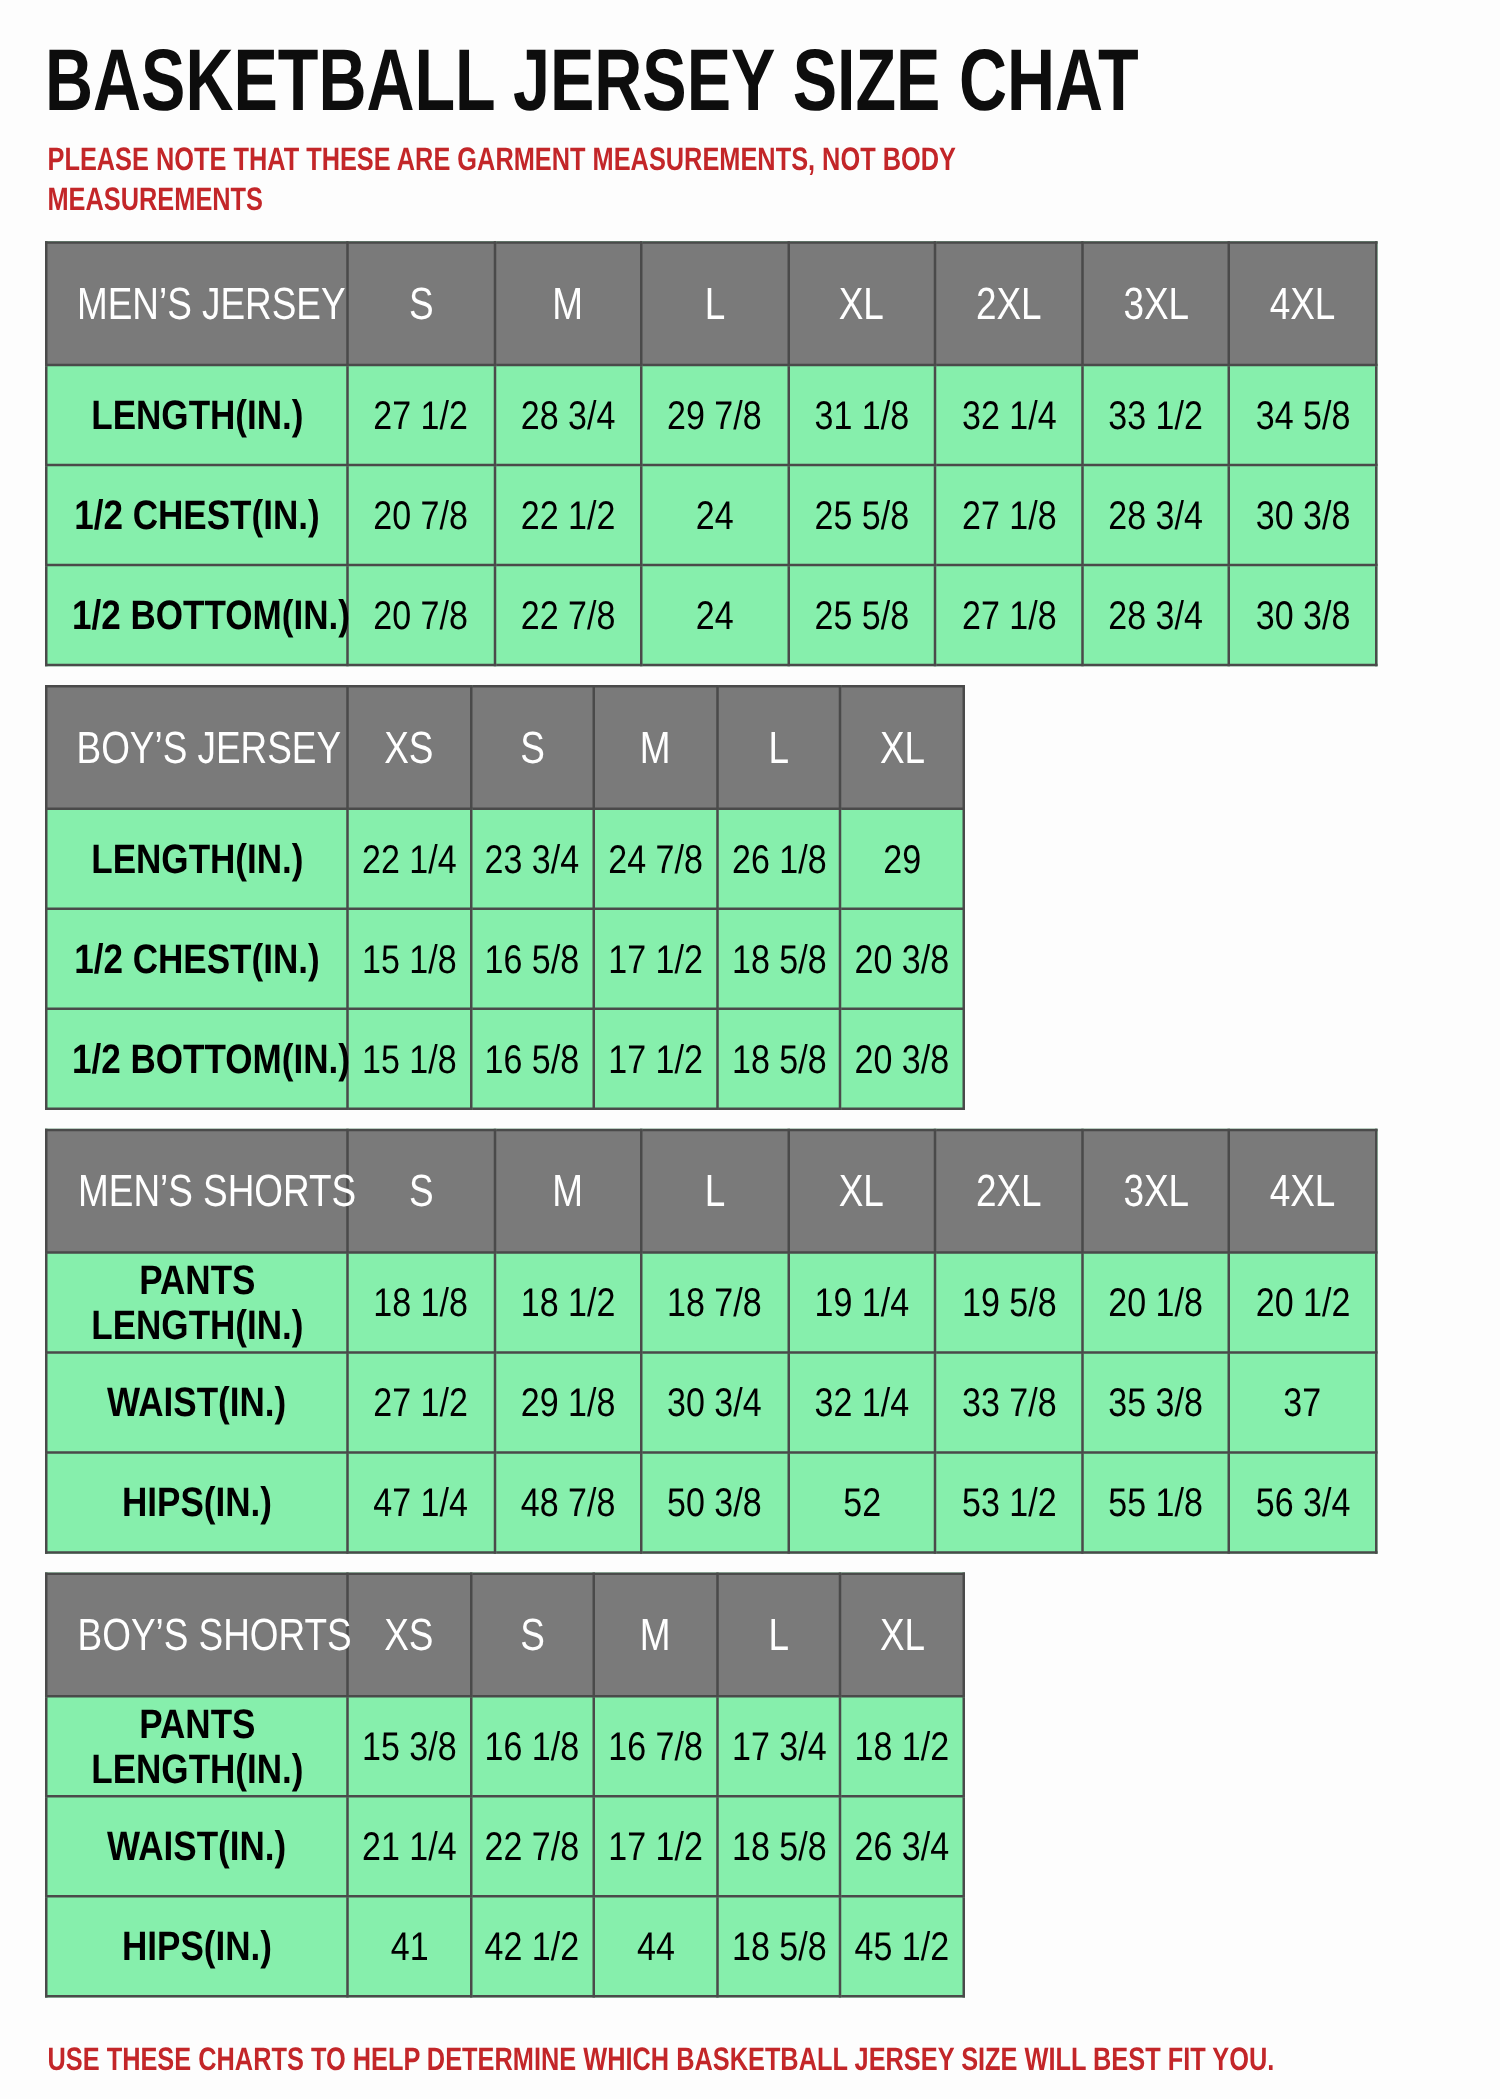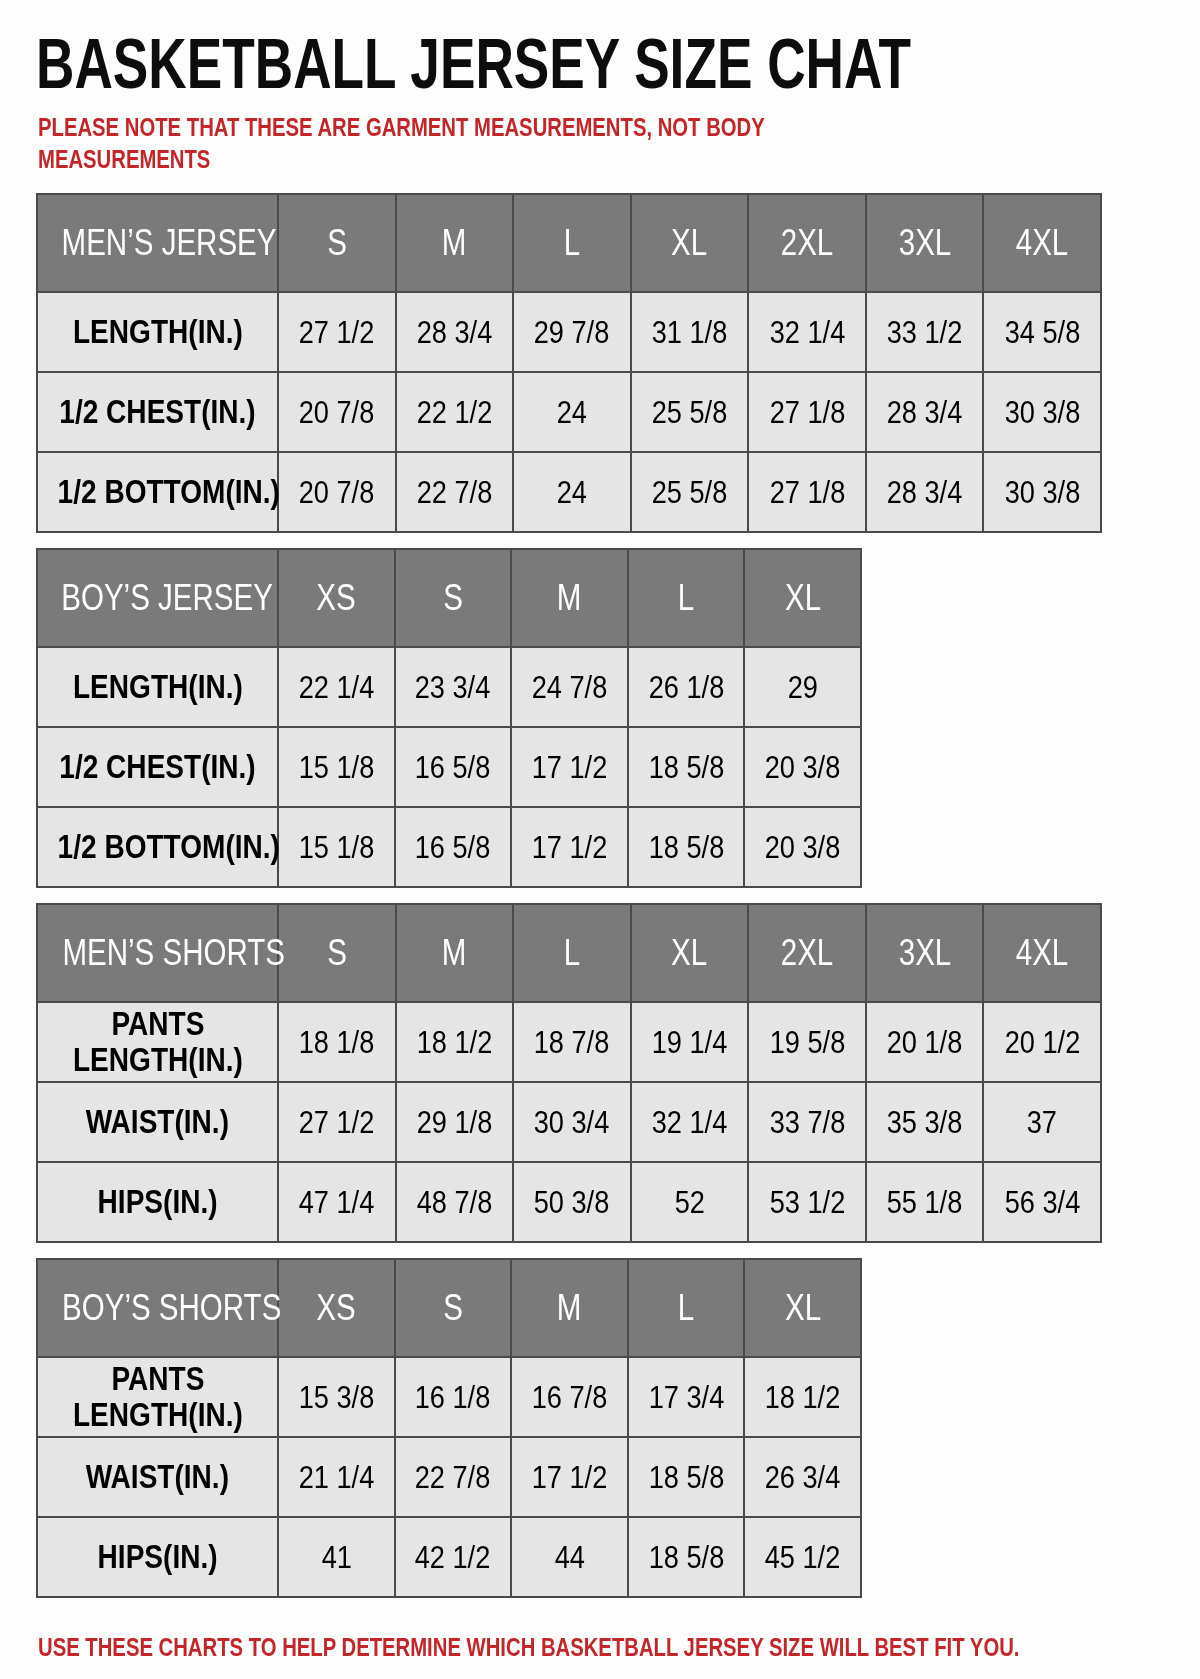--- a/index.html
+++ b/index.html
@@ -18,24 +18,24 @@
   }
   .note{
     color:#c32629;font-weight:700;font-size:26px;line-height:1.22;
     transform:scaleX(0.78);transform-origin:left top;
   }
   .note.top{max-width:1010px;margin:0 0 18px 2px;}
   .note.bottom{white-space:nowrap;margin:34px 0 0 2px;}
 
   table.size-table{
     border-collapse:collapse;table-layout:fixed;
-    margin:0 0 15px 0;background:#e5e5e5;
+    margin:0 0 15px 0;background:#86efac;
   }
   table.size-table.wide{width:1066px;}
-  table.size-table.narrow{width:826px;}
+  table.size-table.narrow{width:736px;}
   col.label-col{width:241px;}
 
   .size-table th,.size-table td{
     border:2px solid #4a4a4a;text-align:center;vertical-align:middle;
     padding:0;overflow:visible;
   }
   .size-table th{
     height:96px;background:#7a7a7a;color:#ffffff;
     font-weight:400;font-size:36px;
   }

